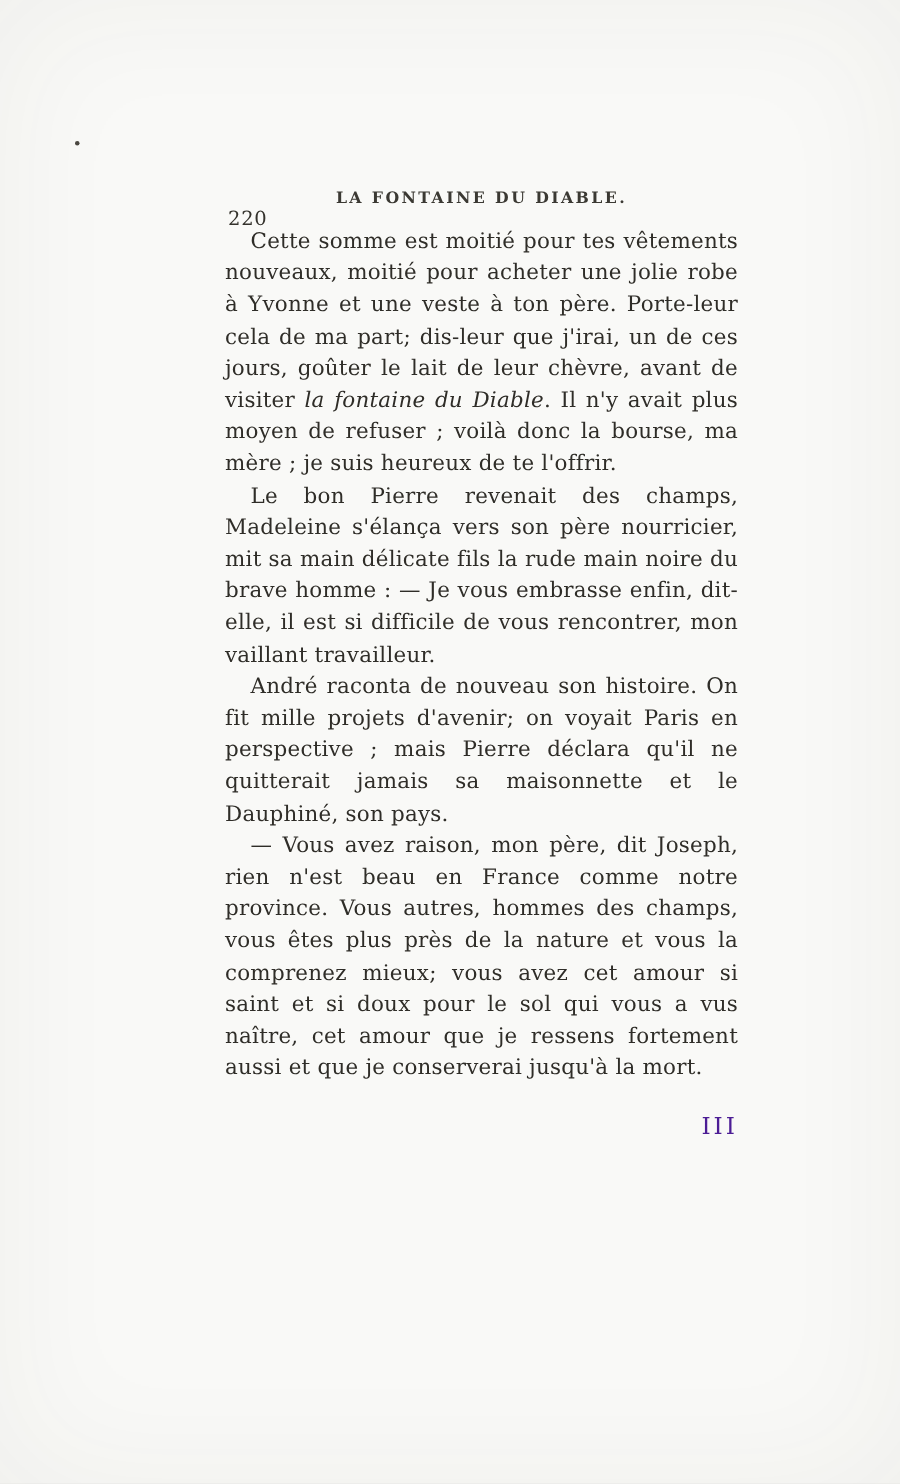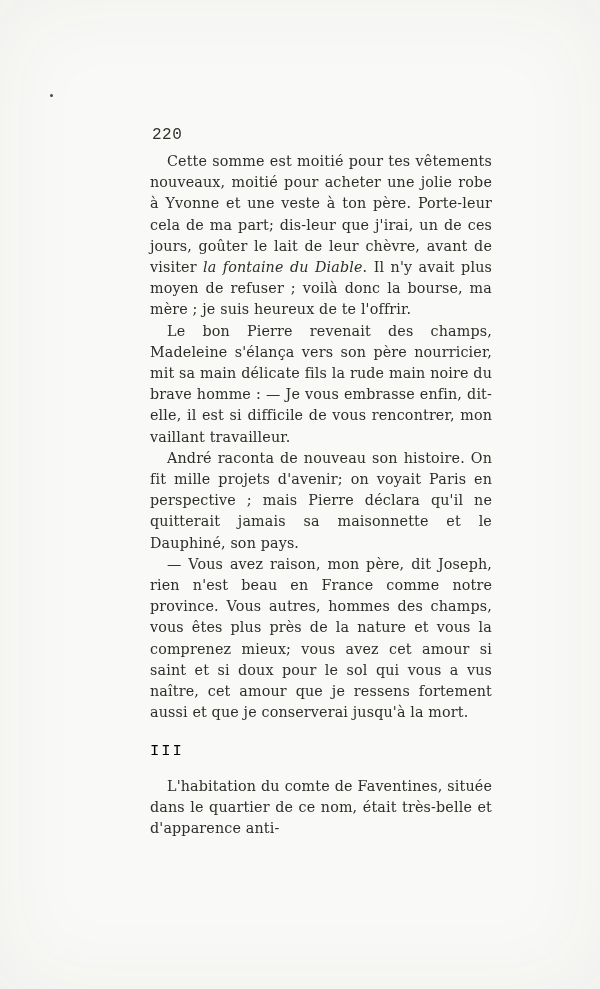--- a/index.html
+++ b/index.html
@@ -30,25 +30,24 @@
   .page-header {
     position: absolute;
     top: 124px;
     left: 150px;
     width: 342px;
     height: 18px;
   }
   .page-number {
     position: absolute;
     left: 2px;
-    top: 2px;
-    font-size: 16px;
+    top: 15px;
+    font-size: 13px;
     letter-spacing: 0.5px;
     color: #34322c;
-    font-family: Liberation Mono, monospace;
   }
   .running-title {
     display: block;
     text-align: center;
     font-size: 10.5px;
     font-weight: bold;
     letter-spacing: 1.6px;
     padding-top: 2px;
     color: #3b3933;
   }
@@ -63,43 +62,42 @@
     letter-spacing: 0.15px;
   }
   .para {
     margin: 0;
   }
   .para.indent {
     text-indent: 17px;
   }
   .chapter-heading {
     margin: 18px 0 13px 0;
-    text-align: left;
+    text-align: right;
     text-indent: 0;
     font-size: 15.5px;
     letter-spacing: 2px;
-    color: #000000;
-    font-family: Liberation Mono, monospace;
+    color: #4c1d95;
   }
   .em {
     font-style: italic;
     margin-top: 20px;
   }
 </style>
 </head>
 <body>
 
 <div class="scan-page">
   <span class="ink-speck"></span>
 
   <div class="page-header">
     <span class="page-number">220</span>
+    <span class="running-title">LA FONTAINE DU DIABLE.</span>
   </div>
 
   <div class="text-block">
       <p class="para indent"><span class="">Cette somme est moitié pour tes vêtements nouveaux, moitié pour acheter une jolie robe à Yvonne et une veste à ton père. Porte-leur cela de ma part; dis-leur que j'irai, un de ces jours, goûter le lait de leur chèvre, avant de visiter </span><span class="em">la fontaine du Diable</span><span class="">. Il n'y avait plus moyen de refuser ; voilà donc la bourse, ma mère ; je suis heureux de te l'offrir.</span></p>
       <p class="para indent"><span class="">Le bon Pierre revenait des champs, Madeleine s'élança vers son père nourricier, mit sa main délicate fils la rude main noire du brave homme : — Je vous embrasse enfin, dit-elle, il est si difficile de vous rencontrer, mon vaillant travailleur.</span></p>
       <p class="para indent"><span class="">André raconta de nouveau son histoire. On fit mille projets d'avenir; on voyait Paris en perspective ; mais Pierre déclara qu'il ne quitterait jamais sa maisonnette et le Dauphiné, son pays.</span></p>
       <p class="para indent"><span class="">— Vous avez raison, mon père, dit Joseph, rien n'est beau en France comme notre province. Vous autres, hommes des champs, vous êtes plus près de la nature et vous la comprenez mieux; vous avez cet amour si saint et si doux pour le sol qui vous a vus naître, cet amour que je ressens fortement aussi et que je conserverai jusqu'à la mort.</span></p>
       <p class="chapter-heading"><span class="">III</span></p>
-      <p class="para indent"><span class="">L'habitation du comte de Faventines, située dans le quartier de ce nom, était très-belle et d'apparence anti-</span></p>
     </div>
 </div>
 
 </body></html>

